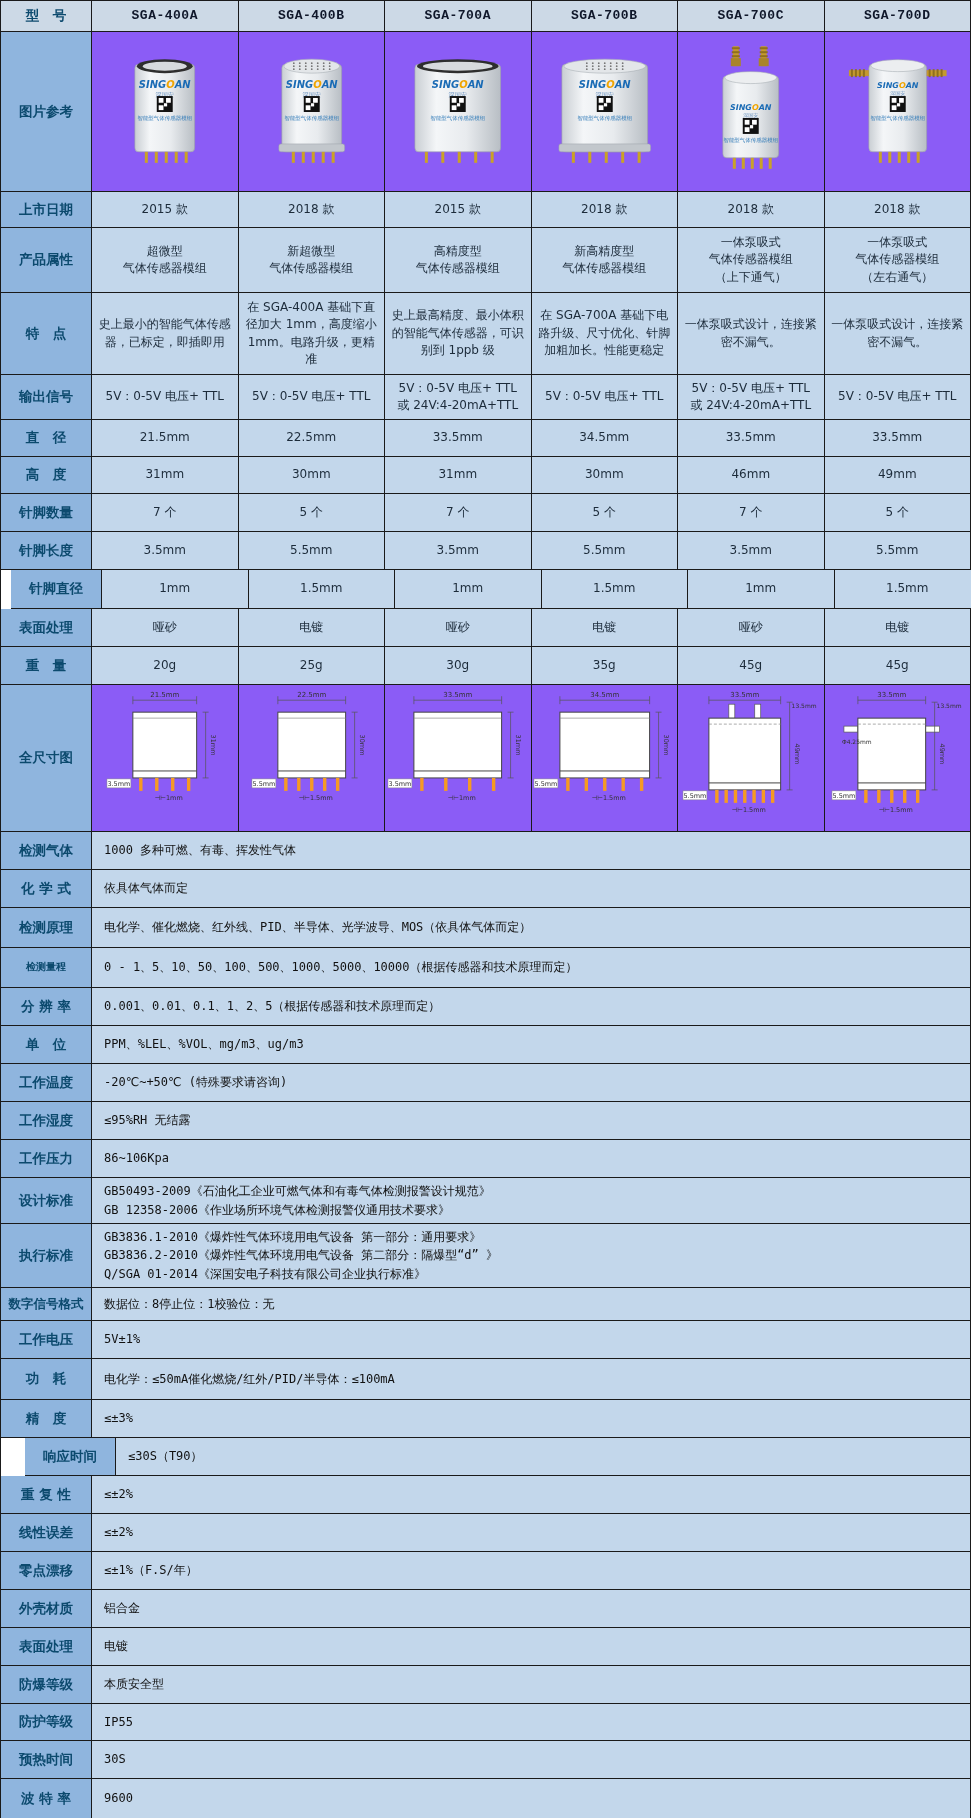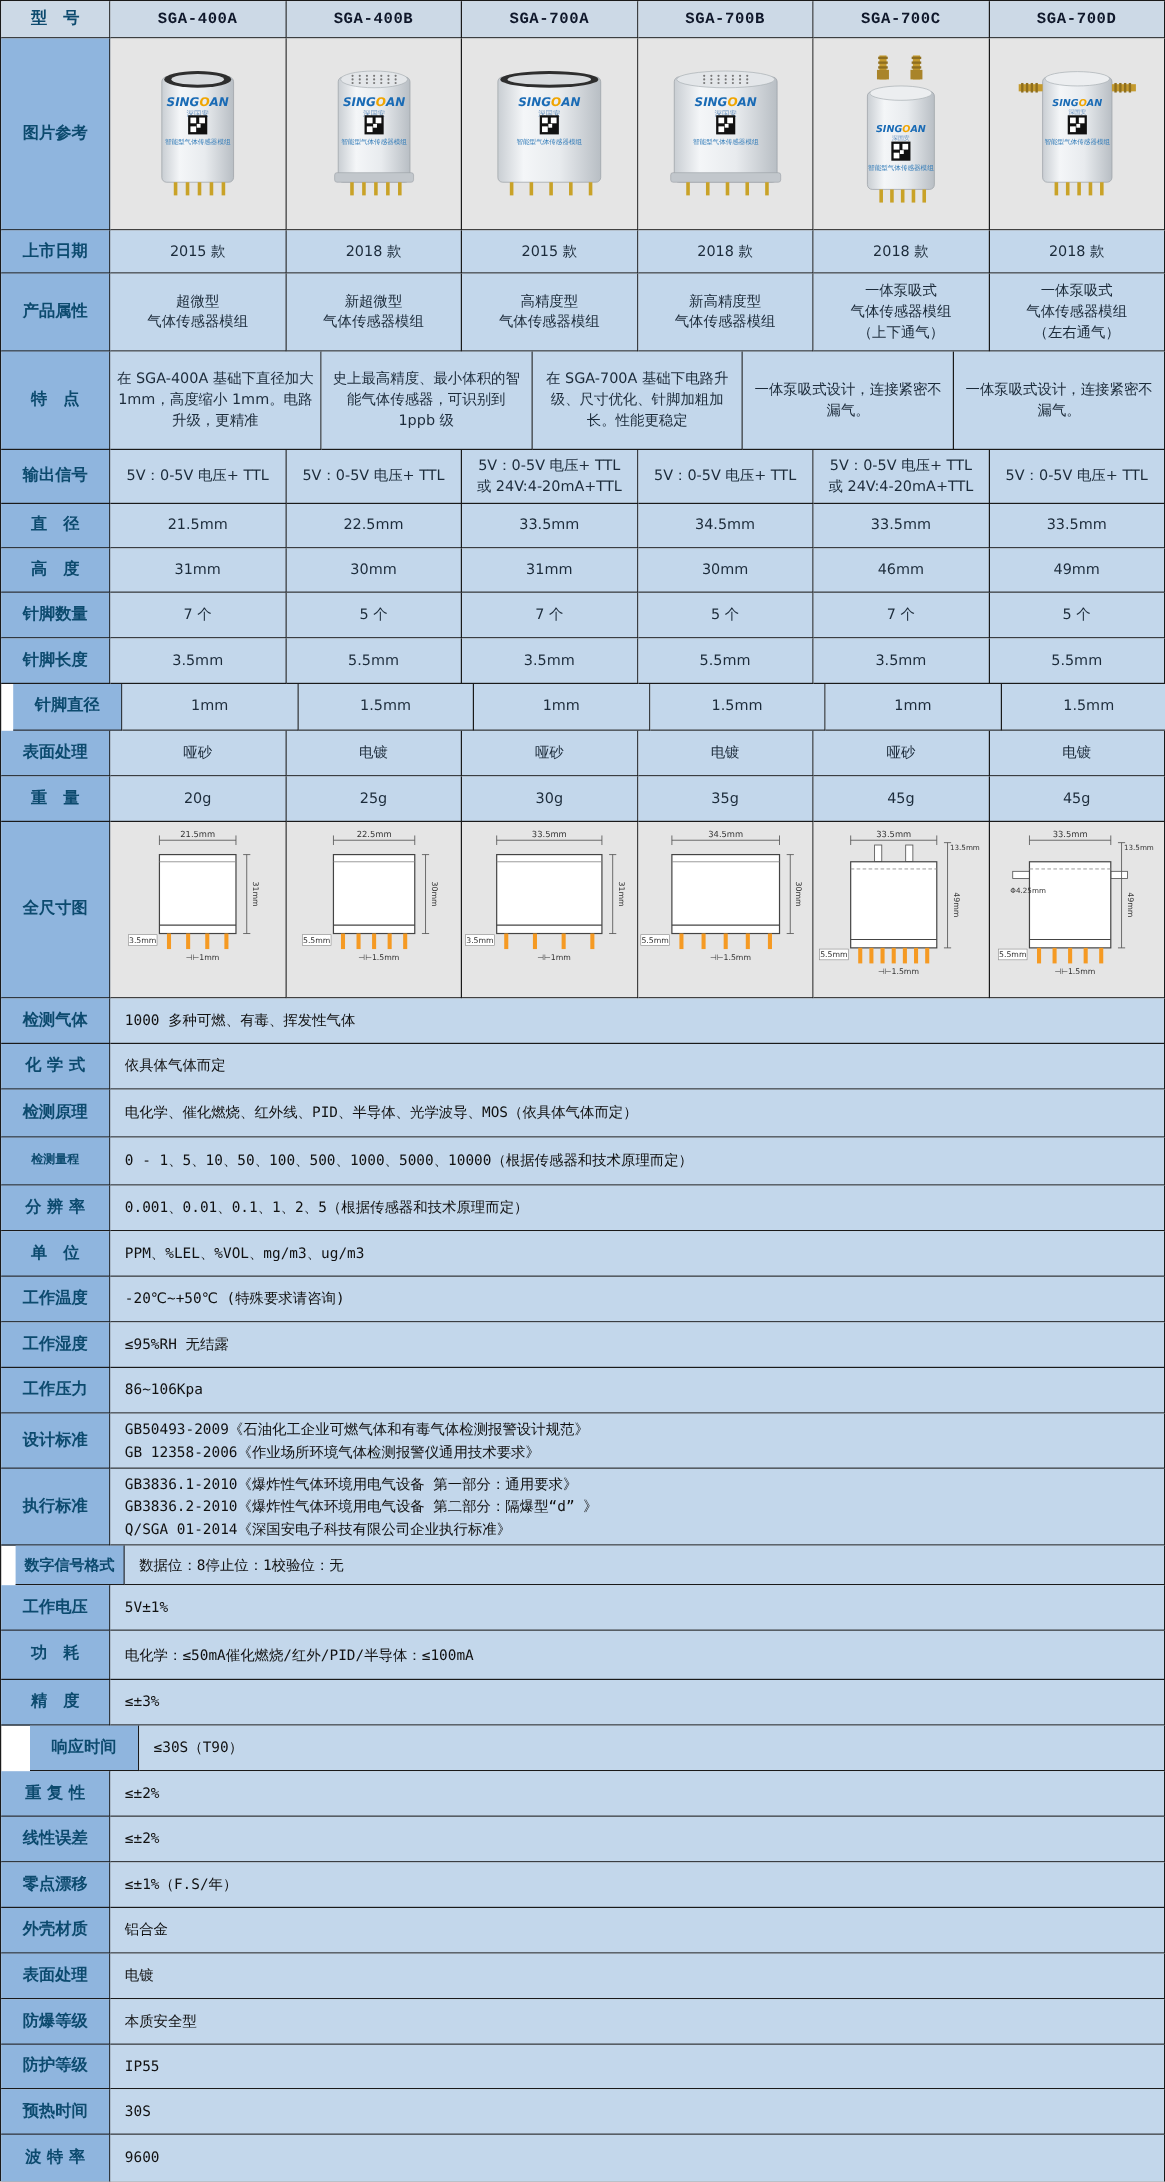--- a/index.html
+++ b/index.html
@@ -30,21 +30,21 @@
     font-weight:bold;color:#0c4a6e;
     font-size:13.5px;
   }
   .model-cell{
     flex:1;background:#ccd9e6;
     font-family:Liberation Mono, monospace;
     font-weight:bold;color:#0f172a;font-size:13px;letter-spacing:.5px;
   }
   .hdr-lbl{background:#ccd9e6;}
   .data-cell{flex:1;background:#c3d7eb;padding:2px 5px;}
-  .white-cell{flex:1;background:#e5e5e5;padding:0;}
+  .white-cell{flex:1;background:#8b5cf6;padding:0;}
   .value-cell{
     flex:1;background:#c3d7eb;
     justify-content:flex-start;text-align:left;
     padding-left:12px;padding-right:8px;
     font-family:"DejaVu Sans Mono","DejaVu Sans",sans-serif;
     font-size:12px;color:#111;line-height:1.55;
   }
   .seg{display:inline-block;white-space:nowrap;}
   svg{display:block;}
 </style>
@@ -305,20 +305,21 @@
 气体传感器模组</div>
         <div class="cell data-cell">一体泵吸式
 气体传感器模组
 （上下通气）</div>
         <div class="cell data-cell">一体泵吸式
 气体传感器模组
 （左右通气）</div>
       </div>
       <div class="trow" style="height: 82px;">
         <div class="cell lbl">特　点</div>
+        <div class="cell data-cell">史上最小的智能气体传感器，已标定，即插即用</div>
         <div class="cell data-cell">在 SGA-400A 基础下直径加大 1mm，高度缩小 1mm。电路升级，更精准</div>
         <div class="cell data-cell">史上最高精度、最小体积的智能气体传感器，可识别到 1ppb 级</div>
         <div class="cell data-cell">在 SGA-700A 基础下电路升级、尺寸优化、针脚加粗加长。性能更稳定</div>
         <div class="cell data-cell">一体泵吸式设计，连接紧密不漏气。</div>
         <div class="cell data-cell">一体泵吸式设计，连接紧密不漏气。</div>
       </div>
       <div class="trow" style="height: 45px;">
         <div class="cell lbl">输出信号</div>
         <div class="cell data-cell">5V：0-5V 电压+ TTL</div>
         <div class="cell data-cell">5V：0-5V 电压+ TTL</div>
@@ -572,21 +573,21 @@
         <div class="cell lbl" style="font-size: 13.5px;">设计标准</div>
         <div class="cell value-cell">GB50493-2009《石油化工企业可燃气体和有毒气体检测报警设计规范》
 GB 12358-2006《作业场所环境气体检测报警仪通用技术要求》</div>
       </div>
       <div class="trow" style="height: 64px;">
         <div class="cell lbl" style="font-size: 13.5px;">执行标准</div>
         <div class="cell value-cell">GB3836.1-2010《爆炸性气体环境用电气设备 第一部分：通用要求》
 GB3836.2-2010《爆炸性气体环境用电气设备 第二部分：隔爆型“d”  》
 Q/SGA 01-2014《深国安电子科技有限公司企业执行标准》</div>
       </div>
-      <div class="trow" style="height: 33px; padding-left: 12px;">
+      <div class="trow" style="height: 33px;">
         <div class="cell lbl" style="font-size: 12.5px;">数字信号格式</div>
         <div class="cell value-cell"><span class="seg">数据位：8</span><span class="seg">停止位：1</span><span class="seg">校验位：无</span></div>
       </div>
       <div class="trow" style="height: 38px;">
         <div class="cell lbl" style="font-size: 13.5px;">工作电压</div>
         <div class="cell value-cell">5V±1%</div>
       </div>
       <div class="trow" style="height: 41px;">
         <div class="cell lbl" style="font-size: 13.5px;">功　耗</div>
         <div class="cell value-cell"><span class="seg">电化学：≤50mA</span><span class="seg">催化燃烧/红外/PID/半导体：≤100mA</span></div>

